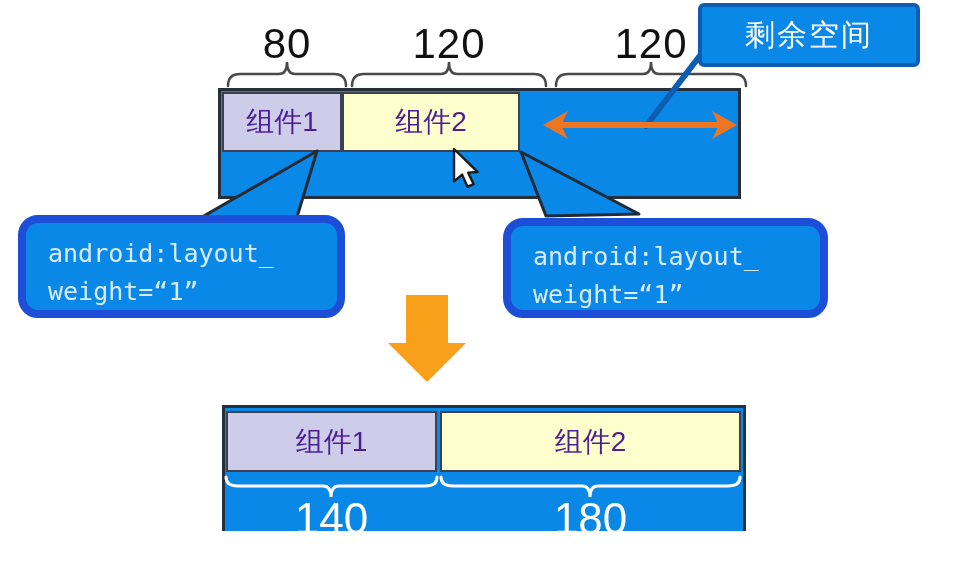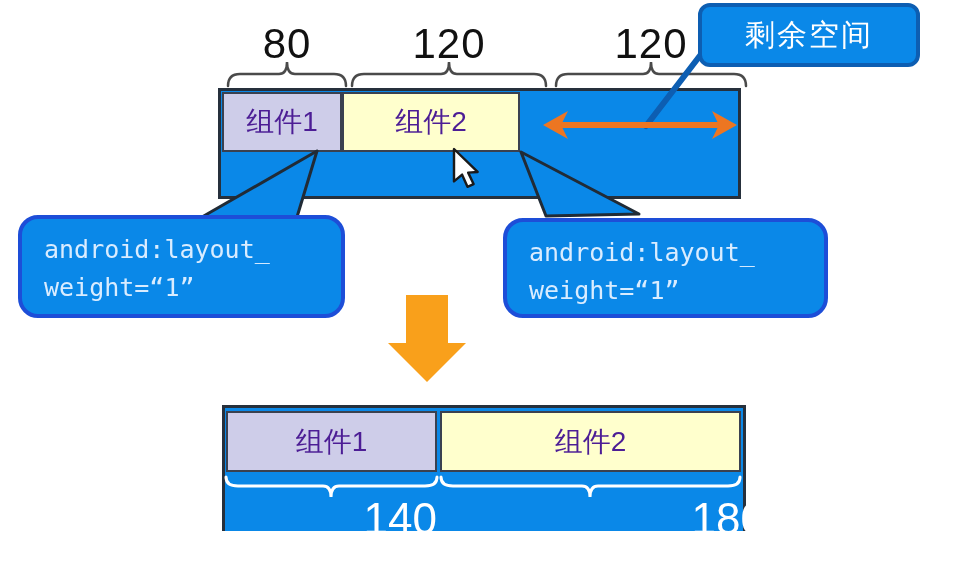--- a/index.html
+++ b/index.html
@@ -16,43 +16,43 @@
     background:#0A88E8;border:3px solid #26303C;
   }
   .comp-box{
     position:absolute;display:flex;align-items:center;justify-content:center;
     font-size:28px;color:#4c1d95;box-sizing:border-box;
   }
   .comp1-top{left:222px;top:92px;width:120px;height:60px;background:#CECDE9;border:2px solid #3A4150;}
   .comp2-top{left:342px;top:92px;width:178px;height:60px;background:#FFFFCD;border:2px solid #3A4150;}
   .callout{
     position:absolute;left:698px;top:3px;width:214px;height:56px;
-    background:#0A88E8;border:4px solid #0D5EB2;border-radius:12px;
+    background:#0A88E8;border:4px solid #0D5EB2;border-radius:6px;
     color:#ffffff;font-size:30px;text-align:center;line-height:56px;
     letter-spacing:2px;
   }
   .bubble{
-    position:absolute;background:#0A88E8;border:4px solid #1d4ed8;border-radius:20px;
+    position:absolute;background:#0A88E8;border:8px solid #1d4ed8;border-radius:20px;
     color:#D9ECFF;font-family:"DejaVu Sans Mono", monospace;font-size:25px;
     line-height:38px;padding:12px 0 0 22px;box-sizing:border-box;
   }
   .bubble-left{left:18px;top:215px;width:327px;height:103px;}
   .bubble-right{left:503px;top:218px;width:325px;height:100px;}
   .bottom-bar{
     position:absolute;left:222px;top:405px;width:518px;height:136px;
     background:#0A88E8;border:3px solid #26303C;
   }
   .comp1-bottom{left:226px;top:411px;width:211px;height:61px;background:#CECDE9;border:2px solid #3A4150;}
   .comp2-bottom{left:440px;top:411px;width:301px;height:61px;background:#FFFFCD;border:2px solid #3A4150;}
   .result-num{
-    position:absolute;top:494px;height:50px;text-align:right;
+    position:absolute;top:494px;height:50px;text-align:center;
     font-size:44px;color:#ffffff;
   }
   .num140{left:226px;width:211px;}
-  .num180{left:464px;width:301px;}
+  .num180{left:440px;width:301px;}
   .watermark{
     position:absolute;right:14px;bottom:6px;font-size:17px;color:#B8B8C0;
     letter-spacing:0.5px;
   }
   svg.overlay{position:absolute;left:0;top:0;pointer-events:none;}
 </style>
 </head>
 <body>
 
 <div class="canvas">

